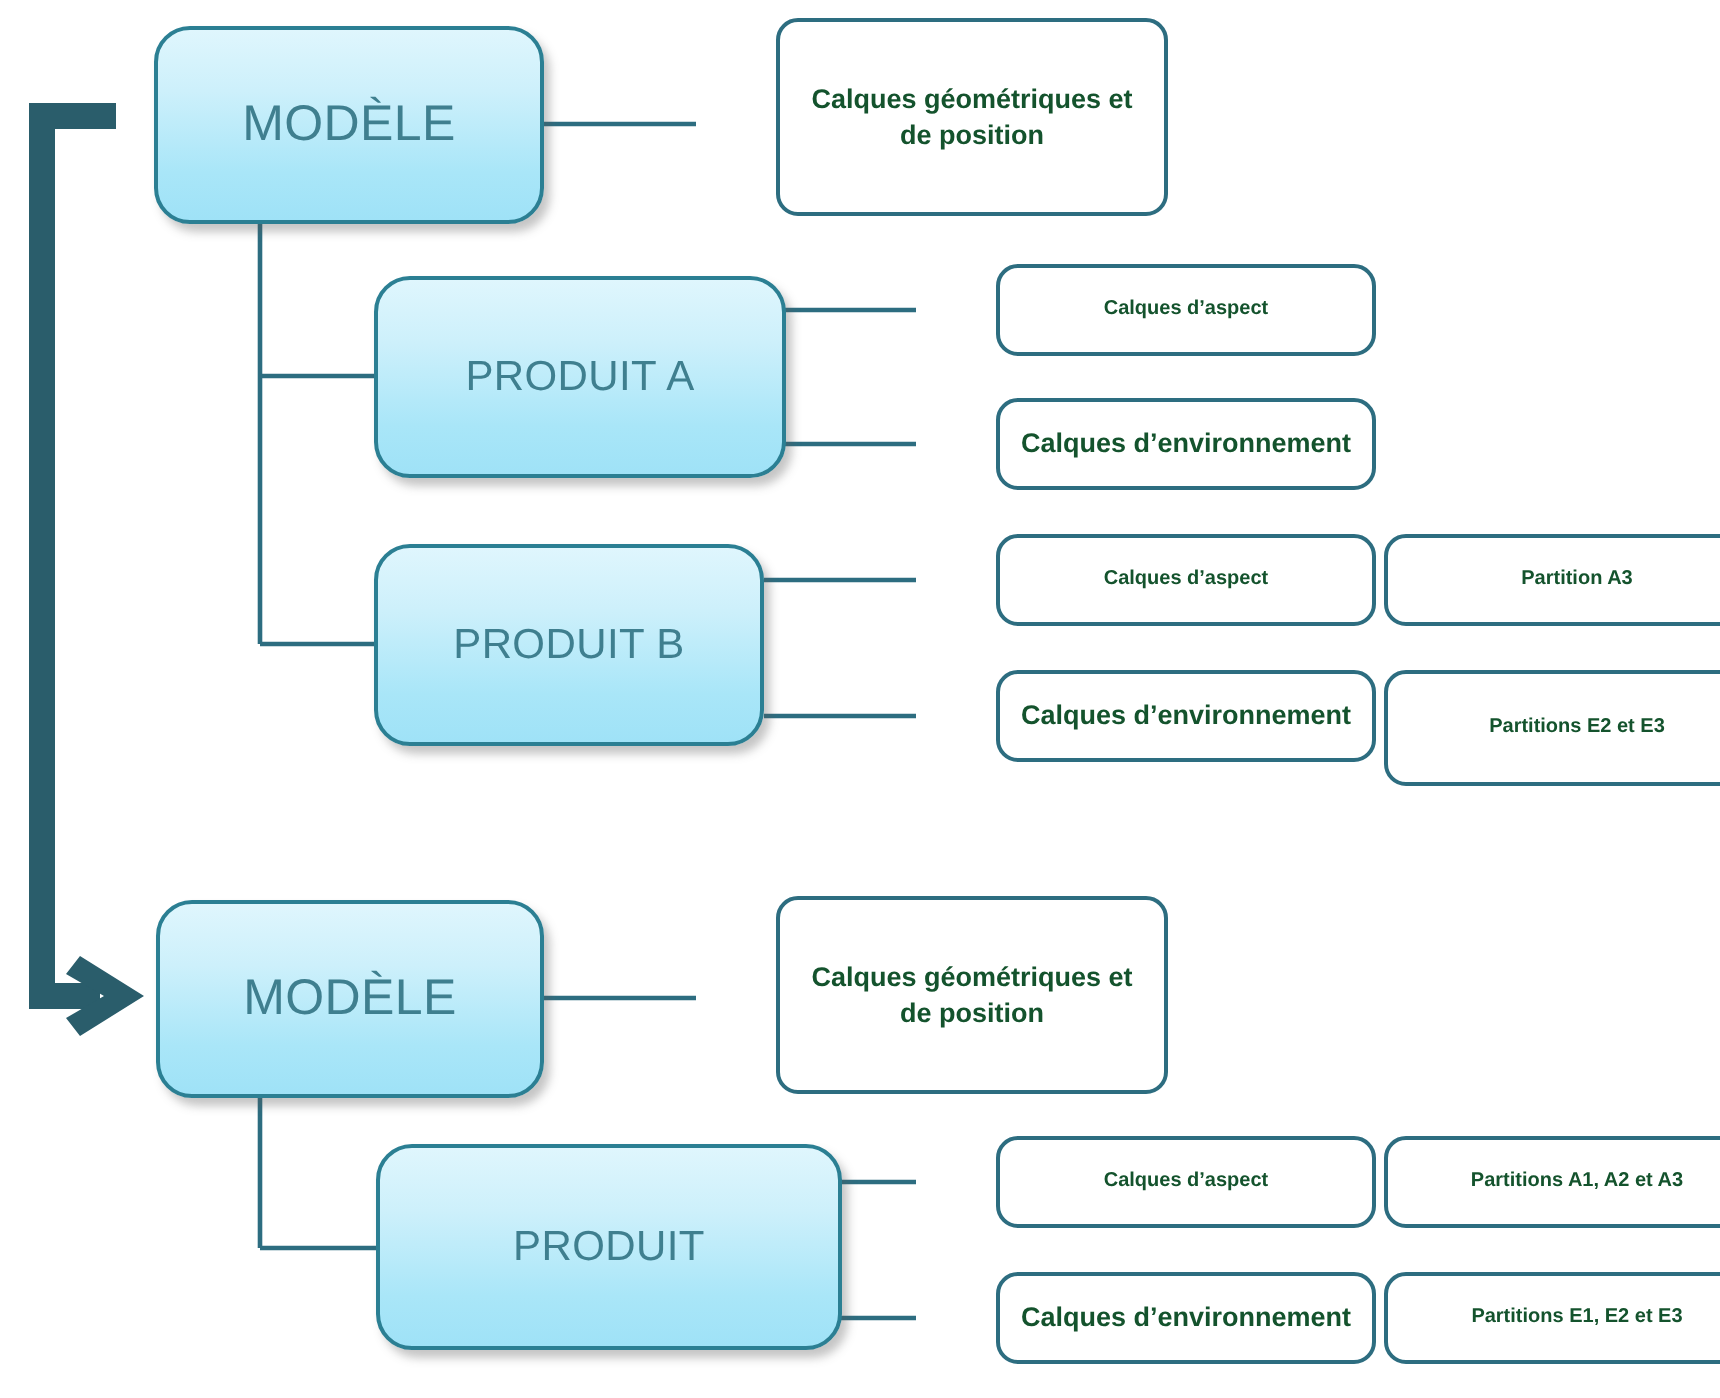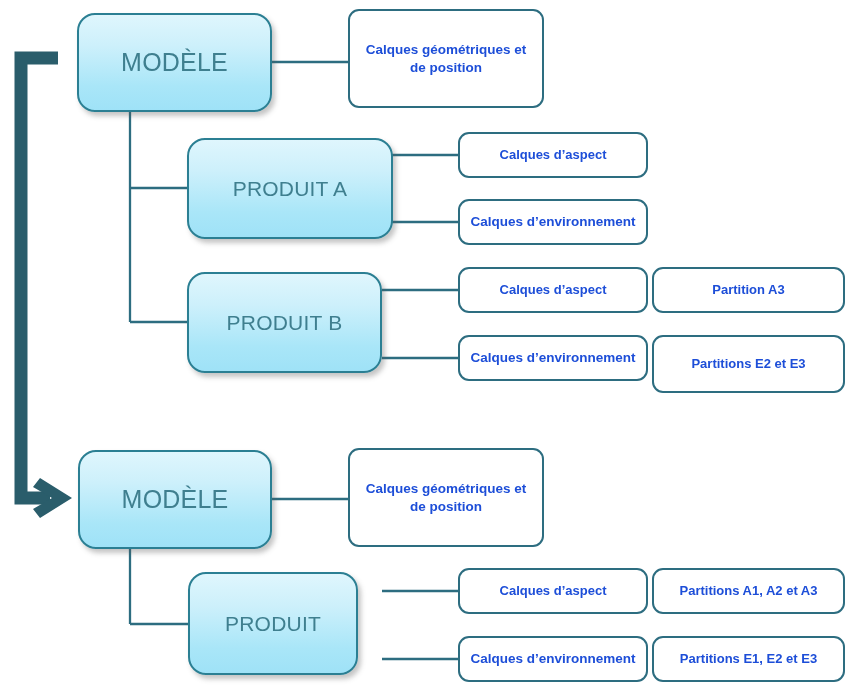--- a/index.html
+++ b/index.html
@@ -52,28 +52,29 @@
   .blue.small {
     font-size: 21px;
   }
 
   
   .white {
     border-width: 2.3px;
     border-color: #2d6d80;
     border-radius: 11px;
     background: #ffffff;
-    color: #1d4ed8;
+    color: #14532d;
     font-size: 13.5px;
     font-weight: bold;
     line-height: 1.28;
     padding: 2px 6px;
+    margin-left: 40px;
   }
   .white.leaf-a {
-    font-size: 13px;
+    font-size: 10px;
   }
 </style>
 </head>
 <body>
 
 <div id="canvas">
 
   <svg id="wires" viewBox="0 0 860 699" width="860" height="699">
     <g stroke="#2d6d80" stroke-width="2.3" fill="none" stroke-linecap="butt">
 
@@ -145,21 +146,21 @@
   </div>
 
   <div class="node blue" style="left:78px; top:450px; width:194px; height:99px;">
     <span>MODÈLE</span>
   </div>
 
   <div class="node white" style="left:348px; top:448px; width:196px; height:99px;">
     <span>Calques géométriques et de position</span>
   </div>
 
-  <div class="node blue small" style="left:188px; top:572px; width:170px; height:103px;">
+  <div class="node blue small" style="left:188px; top:572px; width:233px; height:103px;">
     <span>PRODUIT</span>
   </div>
 
   <div class="node white leaf-a" style="left:458px; top:568px; width:190px; height:46px;">
     <span>Calques d’aspect</span>
   </div>
   <div class="node white leaf-a" style="left:652px; top:568px; width:193px; height:46px;">
     <span>Partitions A1, A2 et A3</span>
   </div>
 

